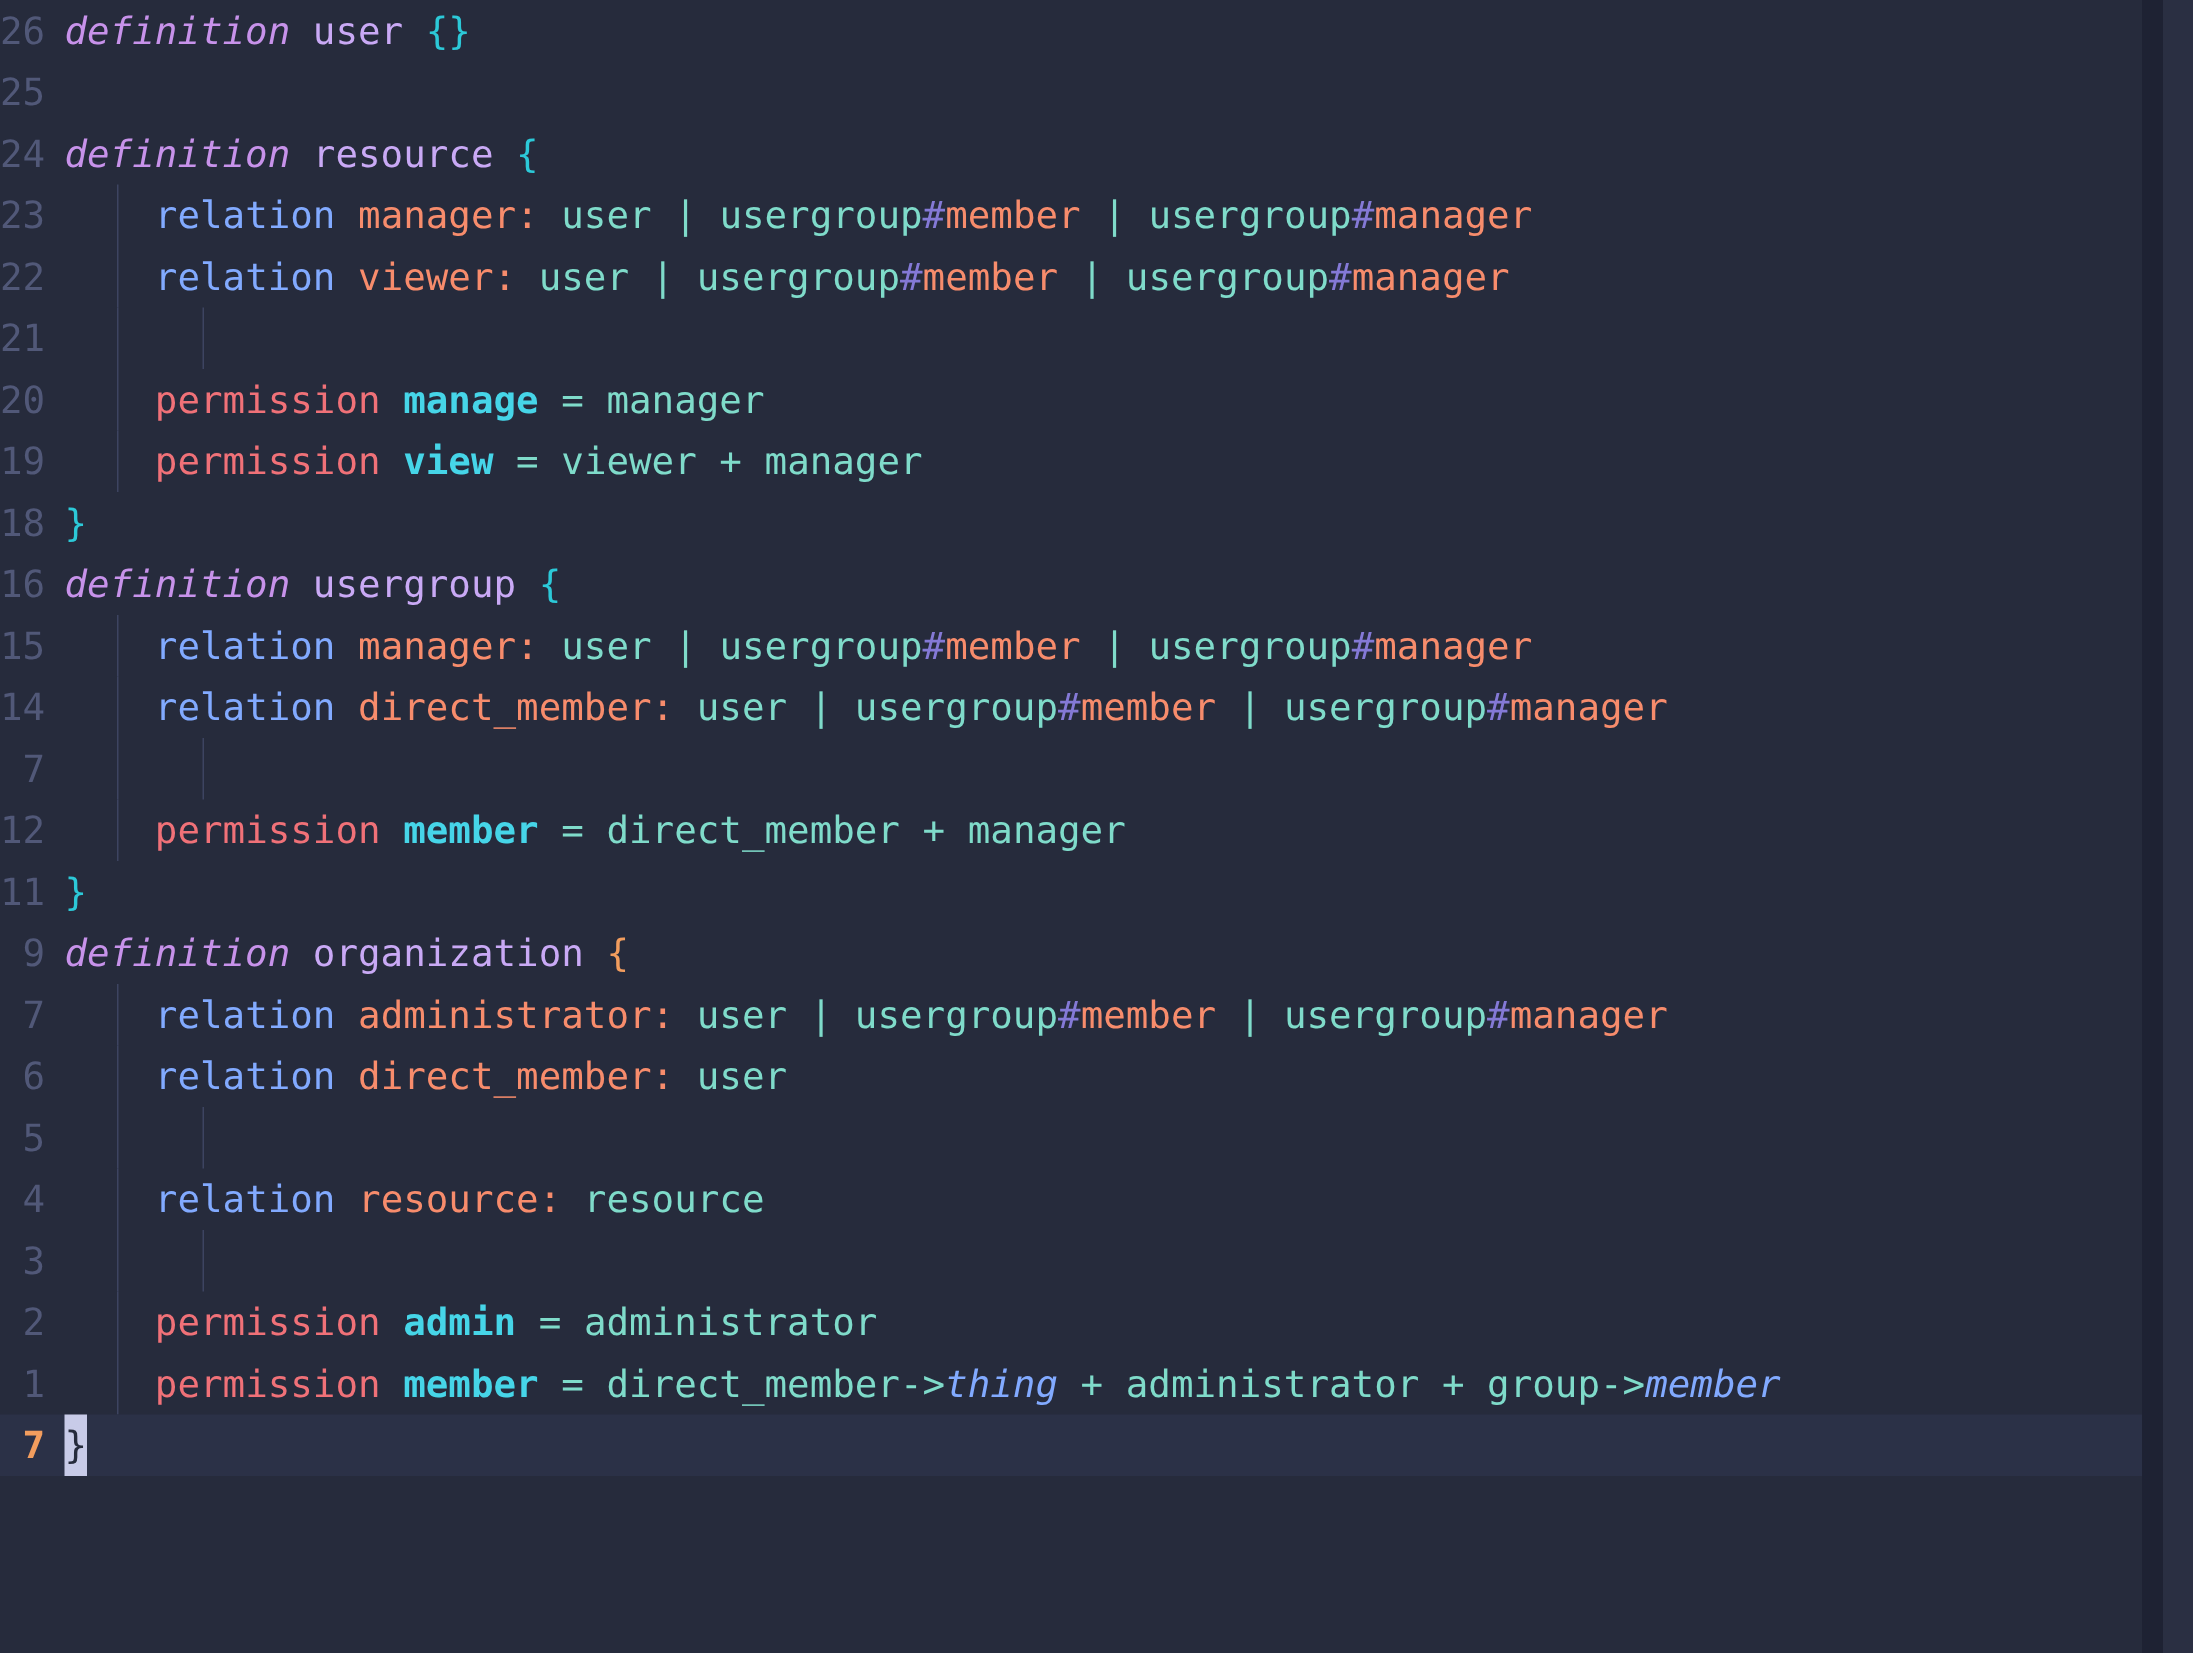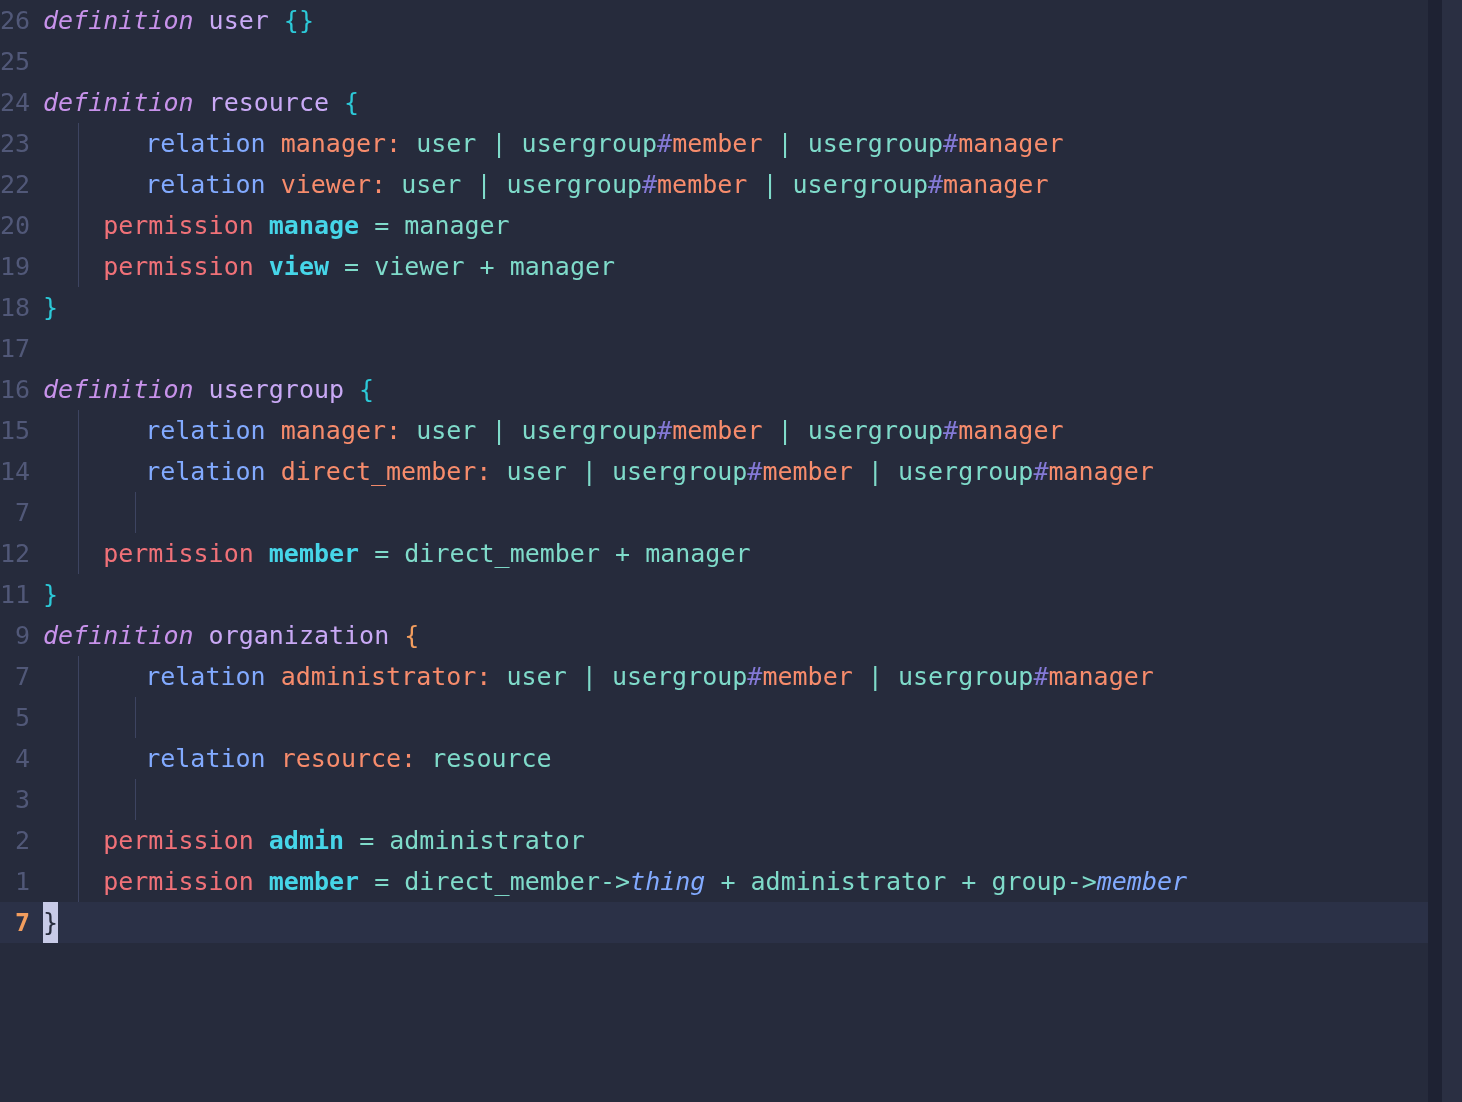--- a/index.html
+++ b/index.html
@@ -89,21 +89,21 @@
     background: #3d4461;
   }
   .ig-a { left: 48px; }
   .ig-b { left: 105px; }
 
   
   .kw-def      { color: #b48ead; color: #c792ea; font-style: italic; }
   .def-name    { color: #c3a6f0; color: #c9a9f5; }
   .brace-c     { color: #22d3ee; color: #2cc9d8; }
   .brace-o     { color: #f29d5e; }
-  .kw-relation { color: #7aa2f7; color: #82aaff; margin-left: 42px; }
+  .kw-relation { color: #7aa2f7; color: #82aaff; }
   .rel-name    { color: #f59e5b; color: #f78c6c; }
   .type        { color: #6fd1b4; color: #7fdbca; }
   .punct-teal  { color: #6fd1b4; color: #7fdbca; }
   .hash        { color: #7a6fd1; color: #8479d6; }
   .hash-rel    { color: #f59e5b; color: #f78c6c; }
   .kw-perm     { color: #f4557e; color: #f07178; }
   .perm-name   { color: #3fd2e8; color: #46d5e8; font-weight: bold; }
   .arrow       { color: #6fd1b4; color: #7fdbca; }
   .subject     { color: #7aa2f7; color: #82aaff; font-style: italic; }
 
@@ -116,32 +116,33 @@
 </head>
 <body>
 
 <div id="editor">
   <div class="code-area">
       <div class="line"><span class="gutter">26</span><span class="code"><span class="kw-def">definition</span><span class="plain"> </span><span class="def-name">user</span><span class="plain"> </span><span class="brace-c">{}</span></span></div>
       <div class="line"><span class="gutter">25</span><span class="code">&nbsp;</span></div>
       <div class="line"><span class="gutter">24</span><span class="code"><span class="kw-def">definition</span><span class="plain"> </span><span class="def-name">resource</span><span class="plain"> </span><span class="brace-c">{</span></span></div>
       <div class="line"><span class="gutter">23</span><span class="code"><span class="iguide ig-a" style="top: 0px; height: 41px;"></span><span class="plain">    </span><span class="kw-relation">relation</span><span class="plain"> </span><span class="rel-name">manager:</span><span class="plain"> </span><span class="type">user</span><span class="plain"> </span><span class="punct-teal">|</span><span class="plain"> </span><span class="type">usergroup</span><span class="hash">#</span><span class="hash-rel">member</span><span class="plain"> </span><span class="punct-teal">|</span><span class="plain"> </span><span class="type">usergroup</span><span class="hash">#</span><span class="hash-rel">manager</span></span></div>
       <div class="line"><span class="gutter">22</span><span class="code"><span class="iguide ig-a" style="top: 0px; height: 41px;"></span><span class="plain">    </span><span class="kw-relation">relation</span><span class="plain"> </span><span class="rel-name">viewer:</span><span class="plain"> </span><span class="type">user</span><span class="plain"> </span><span class="punct-teal">|</span><span class="plain"> </span><span class="type">usergroup</span><span class="hash">#</span><span class="hash-rel">member</span><span class="plain"> </span><span class="punct-teal">|</span><span class="plain"> </span><span class="type">usergroup</span><span class="hash">#</span><span class="hash-rel">manager</span></span></div>
+      <div class="line"><span class="gutter">21</span><span class="code"><span class="iguide ig-a" style="top: 0px; height: 41px;"></span><span class="iguide ig-b" style="top: 0px; height: 41px;"></span>&nbsp;</span></div>
       <div class="line"><span class="gutter">20</span><span class="code"><span class="iguide ig-a" style="top: 0px; height: 41px;"></span><span class="plain">    </span><span class="kw-perm">permission</span><span class="plain"> </span><span class="perm-name">manage</span><span class="plain"> </span><span class="punct-teal">=</span><span class="plain"> </span><span class="type">manager</span></span></div>
       <div class="line"><span class="gutter">19</span><span class="code"><span class="iguide ig-a" style="top: 0px; height: 41px;"></span><span class="plain">    </span><span class="kw-perm">permission</span><span class="plain"> </span><span class="perm-name">view</span><span class="plain"> </span><span class="punct-teal">=</span><span class="plain"> </span><span class="type">viewer</span><span class="plain"> </span><span class="punct-teal">+</span><span class="plain"> </span><span class="type">manager</span></span></div>
       <div class="line"><span class="gutter">18</span><span class="code"><span class="brace-c">}</span></span></div>
-      <div class="line"><span class="gutter">17</span><span class="code">&nbsp;</span></div>
       <div class="line"><span class="gutter">16</span><span class="code"><span class="kw-def">definition</span><span class="plain"> </span><span class="def-name">usergroup</span><span class="plain"> </span><span class="brace-c">{</span></span></div>
       <div class="line"><span class="gutter">15</span><span class="code"><span class="iguide ig-a" style="top: 0px; height: 41px;"></span><span class="plain">    </span><span class="kw-relation">relation</span><span class="plain"> </span><span class="rel-name">manager:</span><span class="plain"> </span><span class="type">user</span><span class="plain"> </span><span class="punct-teal">|</span><span class="plain"> </span><span class="type">usergroup</span><span class="hash">#</span><span class="hash-rel">member</span><span class="plain"> </span><span class="punct-teal">|</span><span class="plain"> </span><span class="type">usergroup</span><span class="hash">#</span><span class="hash-rel">manager</span></span></div>
       <div class="line"><span class="gutter">14</span><span class="code"><span class="iguide ig-a" style="top: 0px; height: 41px;"></span><span class="plain">    </span><span class="kw-relation">relation</span><span class="plain"> </span><span class="rel-name">direct_member:</span><span class="plain"> </span><span class="type">user</span><span class="plain"> </span><span class="punct-teal">|</span><span class="plain"> </span><span class="type">usergroup</span><span class="hash">#</span><span class="hash-rel">member</span><span class="plain"> </span><span class="punct-teal">|</span><span class="plain"> </span><span class="type">usergroup</span><span class="hash">#</span><span class="hash-rel">manager</span></span></div>
       <div class="line"><span class="gutter">7</span><span class="code"><span class="iguide ig-a" style="top: 0px; height: 41px;"></span><span class="iguide ig-b" style="top: 0px; height: 41px;"></span>&nbsp;</span></div>
       <div class="line"><span class="gutter">12</span><span class="code"><span class="iguide ig-a" style="top: 0px; height: 41px;"></span><span class="plain">    </span><span class="kw-perm">permission</span><span class="plain"> </span><span class="perm-name">member</span><span class="plain"> </span><span class="punct-teal">=</span><span class="plain"> </span><span class="type">direct_member</span><span class="plain"> </span><span class="punct-teal">+</span><span class="plain"> </span><span class="type">manager</span></span></div>
       <div class="line"><span class="gutter">11</span><span class="code"><span class="brace-c">}</span></span></div>
       <div class="line"><span class="gutter">9</span><span class="code"><span class="kw-def">definition</span><span class="plain"> </span><span class="def-name">organization</span><span class="plain"> </span><span class="brace-o">{</span></span></div>
       <div class="line"><span class="gutter">7</span><span class="code"><span class="iguide ig-a" style="top: 0px; height: 41px;"></span><span class="plain">    </span><span class="kw-relation">relation</span><span class="plain"> </span><span class="rel-name">administrator:</span><span class="plain"> </span><span class="type">user</span><span class="plain"> </span><span class="punct-teal">|</span><span class="plain"> </span><span class="type">usergroup</span><span class="hash">#</span><span class="hash-rel">member</span><span class="plain"> </span><span class="punct-teal">|</span><span class="plain"> </span><span class="type">usergroup</span><span class="hash">#</span><span class="hash-rel">manager</span></span></div>
+      <div class="line"><span class="gutter">6</span><span class="code"><span class="iguide ig-a" style="top: 0px; height: 41px;"></span><span class="plain">    </span><span class="kw-relation">relation</span><span class="plain"> </span><span class="rel-name">direct_member:</span><span class="plain"> </span><span class="type">user</span></span></div>
       <div class="line"><span class="gutter">5</span><span class="code"><span class="iguide ig-a" style="top: 0px; height: 41px;"></span><span class="iguide ig-b" style="top: 0px; height: 41px;"></span>&nbsp;</span></div>
       <div class="line"><span class="gutter">4</span><span class="code"><span class="iguide ig-a" style="top: 0px; height: 41px;"></span><span class="plain">    </span><span class="kw-relation">relation</span><span class="plain"> </span><span class="rel-name">resource:</span><span class="plain"> </span><span class="type">resource</span></span></div>
       <div class="line"><span class="gutter">3</span><span class="code"><span class="iguide ig-a" style="top: 0px; height: 41px;"></span><span class="iguide ig-b" style="top: 0px; height: 41px;"></span>&nbsp;</span></div>
       <div class="line"><span class="gutter">2</span><span class="code"><span class="iguide ig-a" style="top: 0px; height: 41px;"></span><span class="plain">    </span><span class="kw-perm">permission</span><span class="plain"> </span><span class="perm-name">admin</span><span class="plain"> </span><span class="punct-teal">=</span><span class="plain"> </span><span class="type">administrator</span></span></div>
       <div class="line"><span class="gutter">1</span><span class="code"><span class="iguide ig-a" style="top: 0px; height: 41px;"></span><span class="plain">    </span><span class="kw-perm">permission</span><span class="plain"> </span><span class="perm-name">member</span><span class="plain"> </span><span class="punct-teal">=</span><span class="plain"> </span><span class="type">direct_member</span><span class="arrow">-&gt;</span><span class="subject">thing</span><span class="plain"> </span><span class="punct-teal">+</span><span class="plain"> </span><span class="type">administrator</span><span class="plain"> </span><span class="punct-teal">+</span><span class="plain"> </span><span class="type">group</span><span class="arrow">-&gt;</span><span class="subject">member</span></span></div>
       <div class="line cursor-line"><span class="gutter current">7</span><span class="code"><span class="cursor-block">}</span></span></div>
     </div>
   <div class="scroll-gutter"></div>
   <div class="scroll-gutter-right"></div>
 </div>

